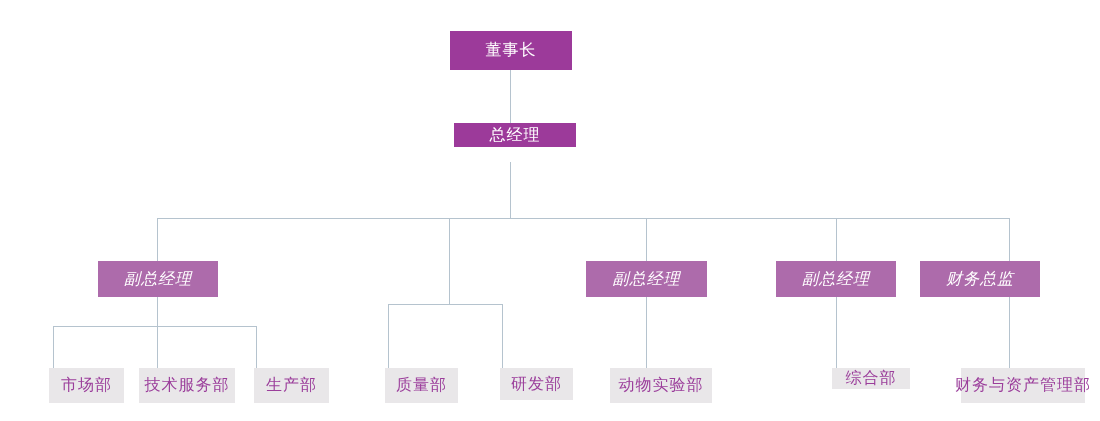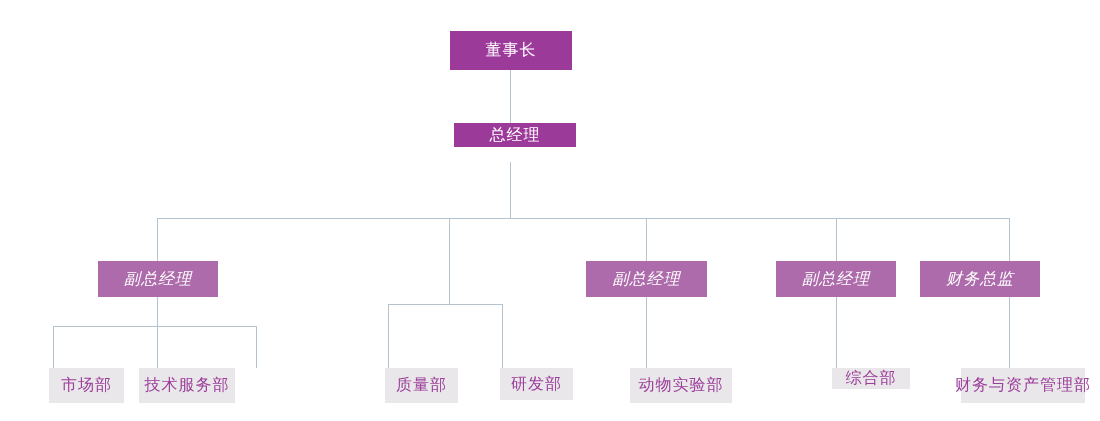--- a/index.html
+++ b/index.html
@@ -71,19 +71,20 @@
   <div class="node lv1" style="left:450px;top:31px;width:122px;height:39px">董事长</div>
   <div class="node lv1" style="left:454px;top:123px;width:122px;height:24px">总经理</div>
 
   <div class="node lv3" style="left:98px;top:261px;width:120px;height:36px">副总经理</div>
   <div class="node lv3" style="left:586px;top:261px;width:121px;height:36px">副总经理</div>
   <div class="node lv3" style="left:776px;top:261px;width:120px;height:36px">副总经理</div>
   <div class="node lv3" style="left:920px;top:261px;width:120px;height:36px">财务总监</div>
 
   <div class="node leaf" style="left:17px;top:368px;width:75px;height:35px">市场部</div>
   <div class="node leaf" style="left:107px;top:368px;width:96px;height:35px">技术服务部</div>
+  <div class="node leaf" style="left:222px;top:368px;width:75px;height:35px">生产部</div>
   <div class="node leaf" style="left:353px;top:368px;width:73px;height:35px">质量部</div>
   <div class="node leaf" style="left:468px;top:368px;width:73px;height:32px">研发部</div>
-  <div class="node leaf" style="left:598px;top:368px;width:102px;height:35px">动物实验部</div>
+  <div class="node leaf" style="left:578px;top:368px;width:102px;height:35px">动物实验部</div>
   <div class="node leaf" style="left:800px;top:368px;width:78px;height:21px">综合部</div>
   <div class="node leaf" style="left:929px;top:368px;width:124px;height:35px">财务与资产管理部</div>
 
 </div>
 
 </body></html>

